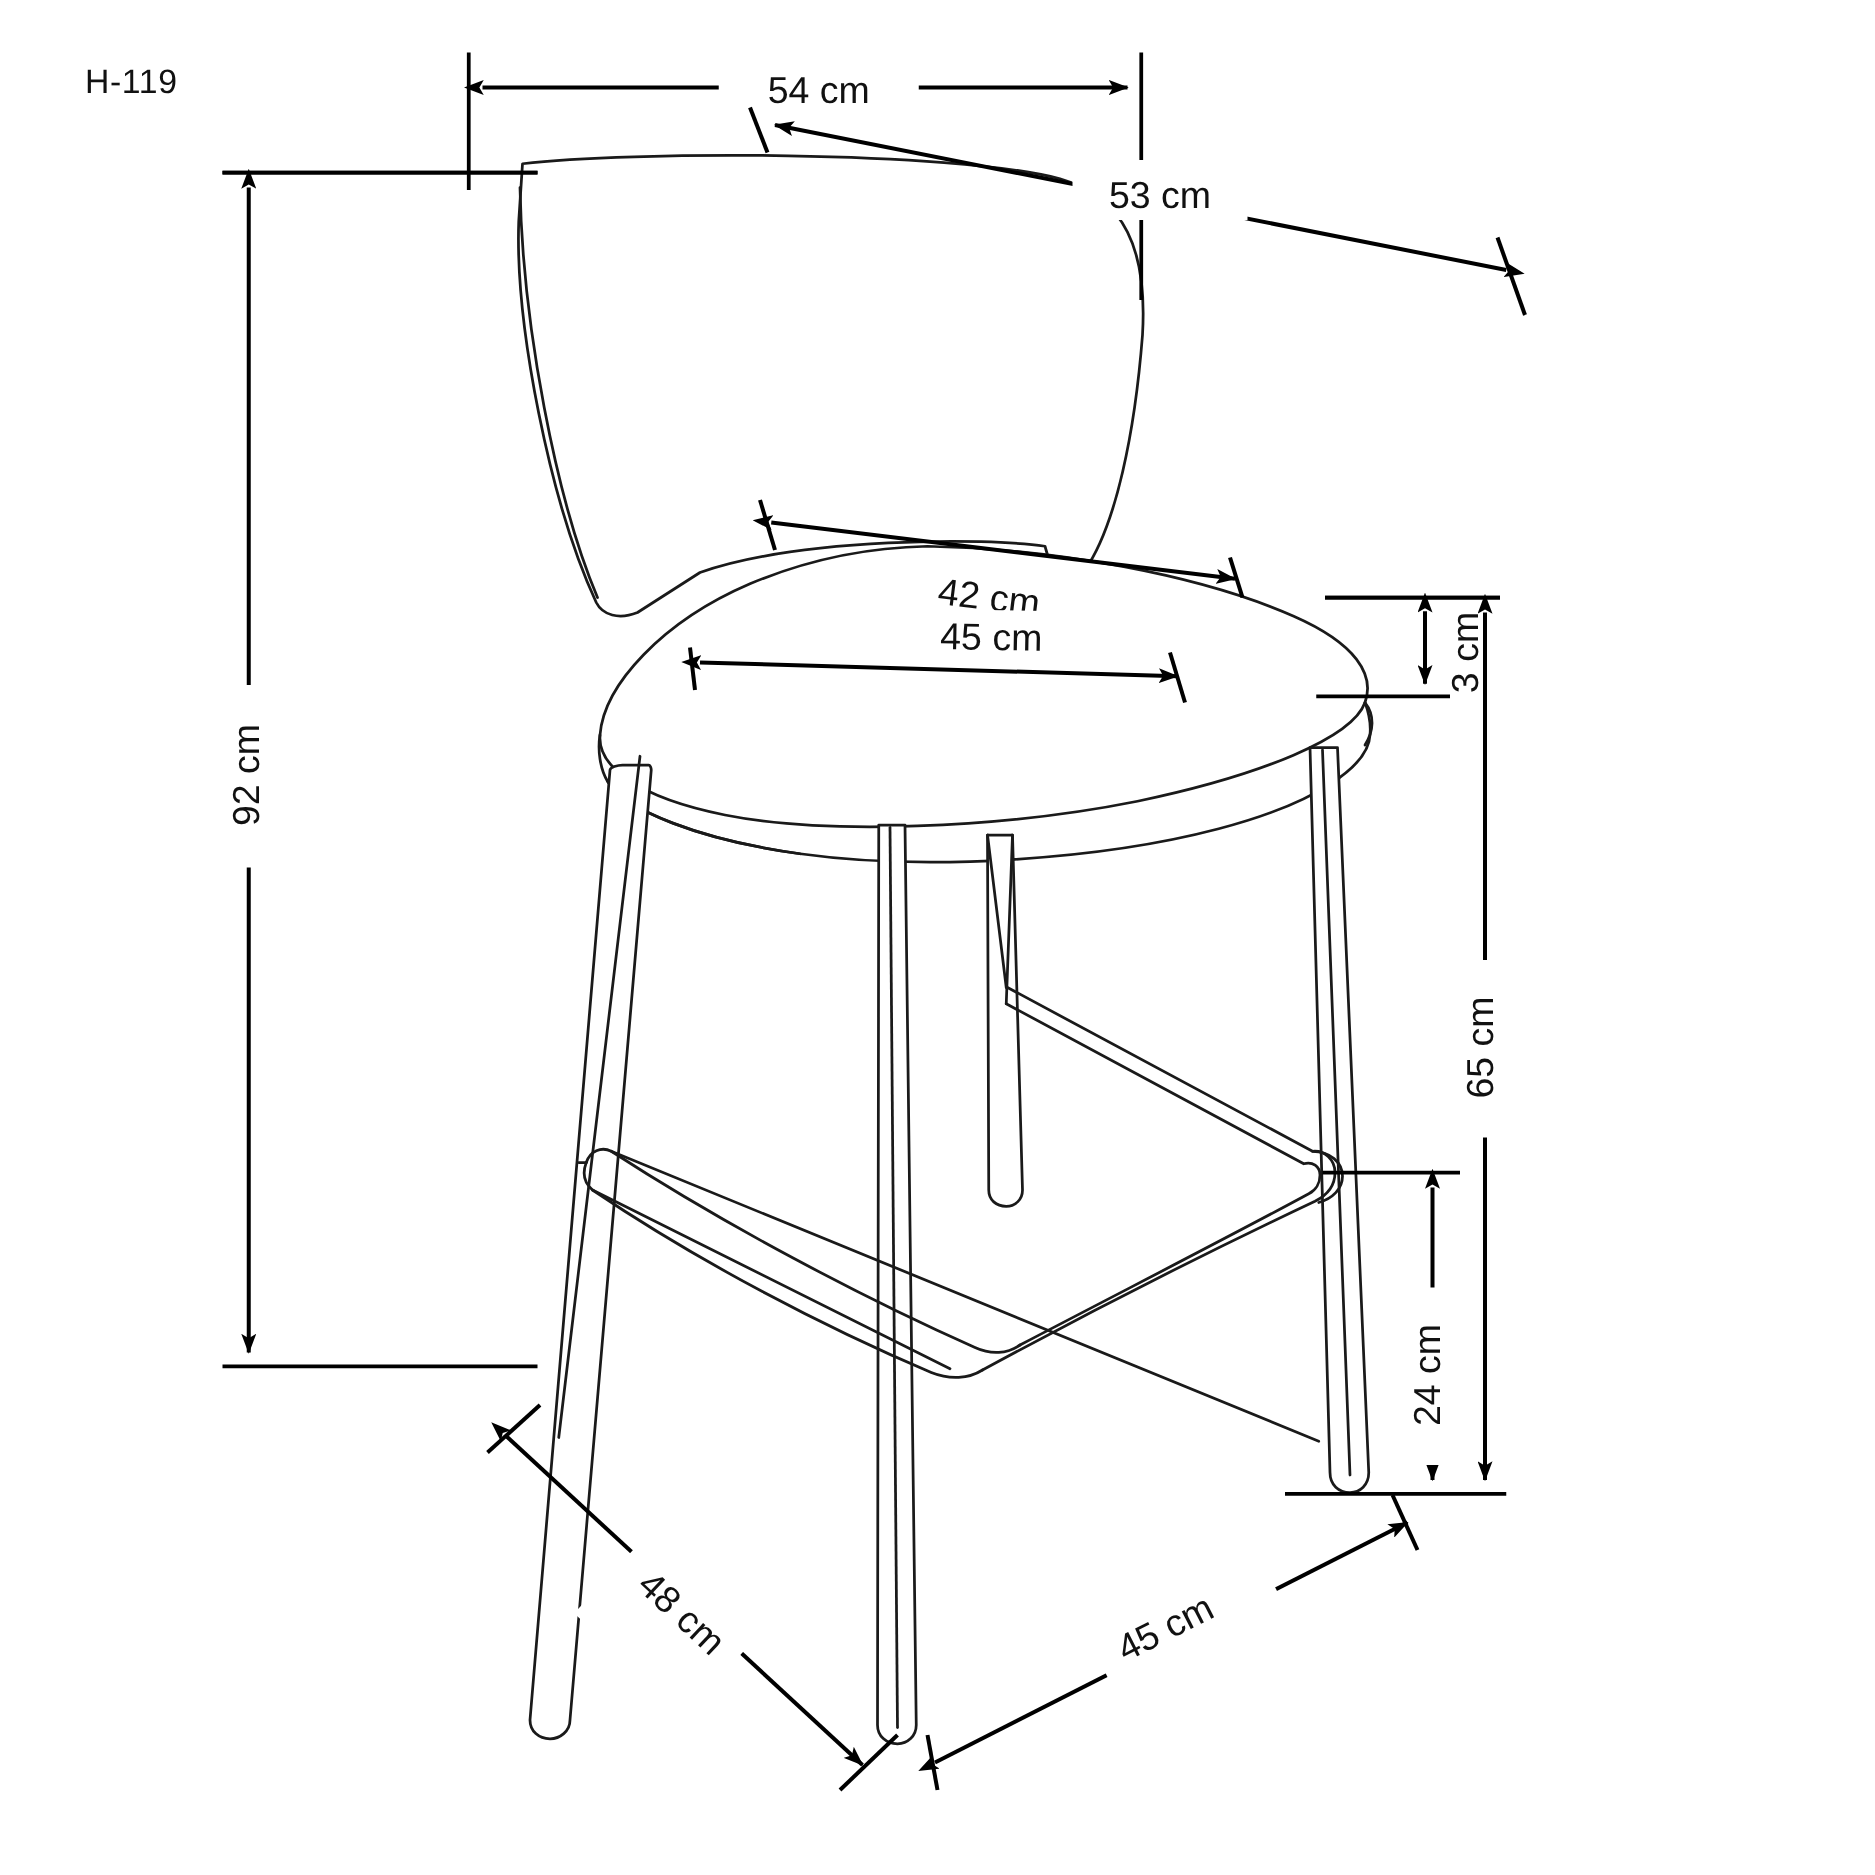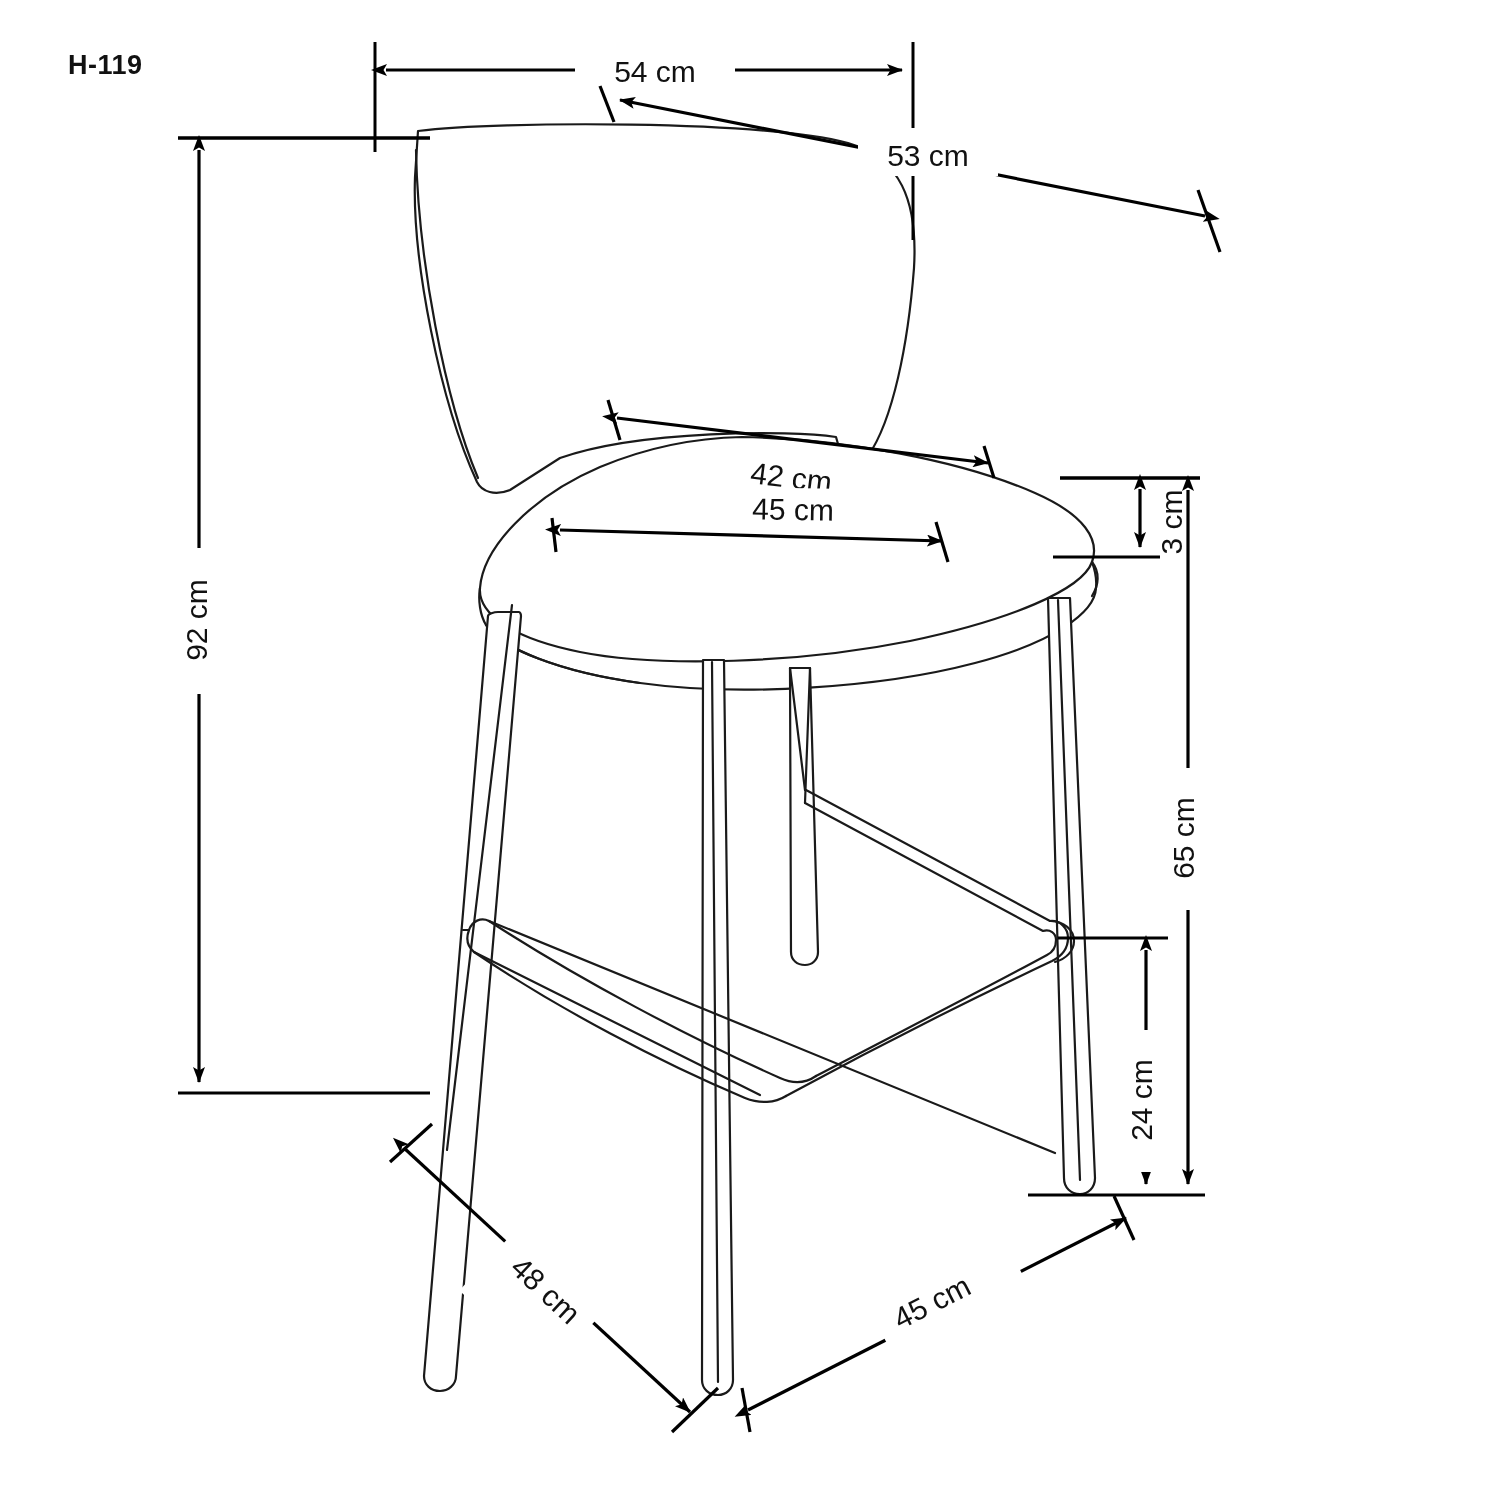--- a/index.html
+++ b/index.html
@@ -31,21 +31,20 @@
   }
   .model-code {
     position: absolute;
     left: 68px;
     top: 50px;
     font-size: 27px;
     color: #111111;
     font-family: "Liberation Sans", sans-serif;
     letter-spacing: 0.5px;
     white-space: nowrap;
-    font-weight: bold;
   }
   text {
     font-family: "Liberation Sans", sans-serif;
     fill: #111111;
   }
   .dimlabel {
     font-size: 30px;
   }
   .furniture-outline {
     fill: #ffffff;

